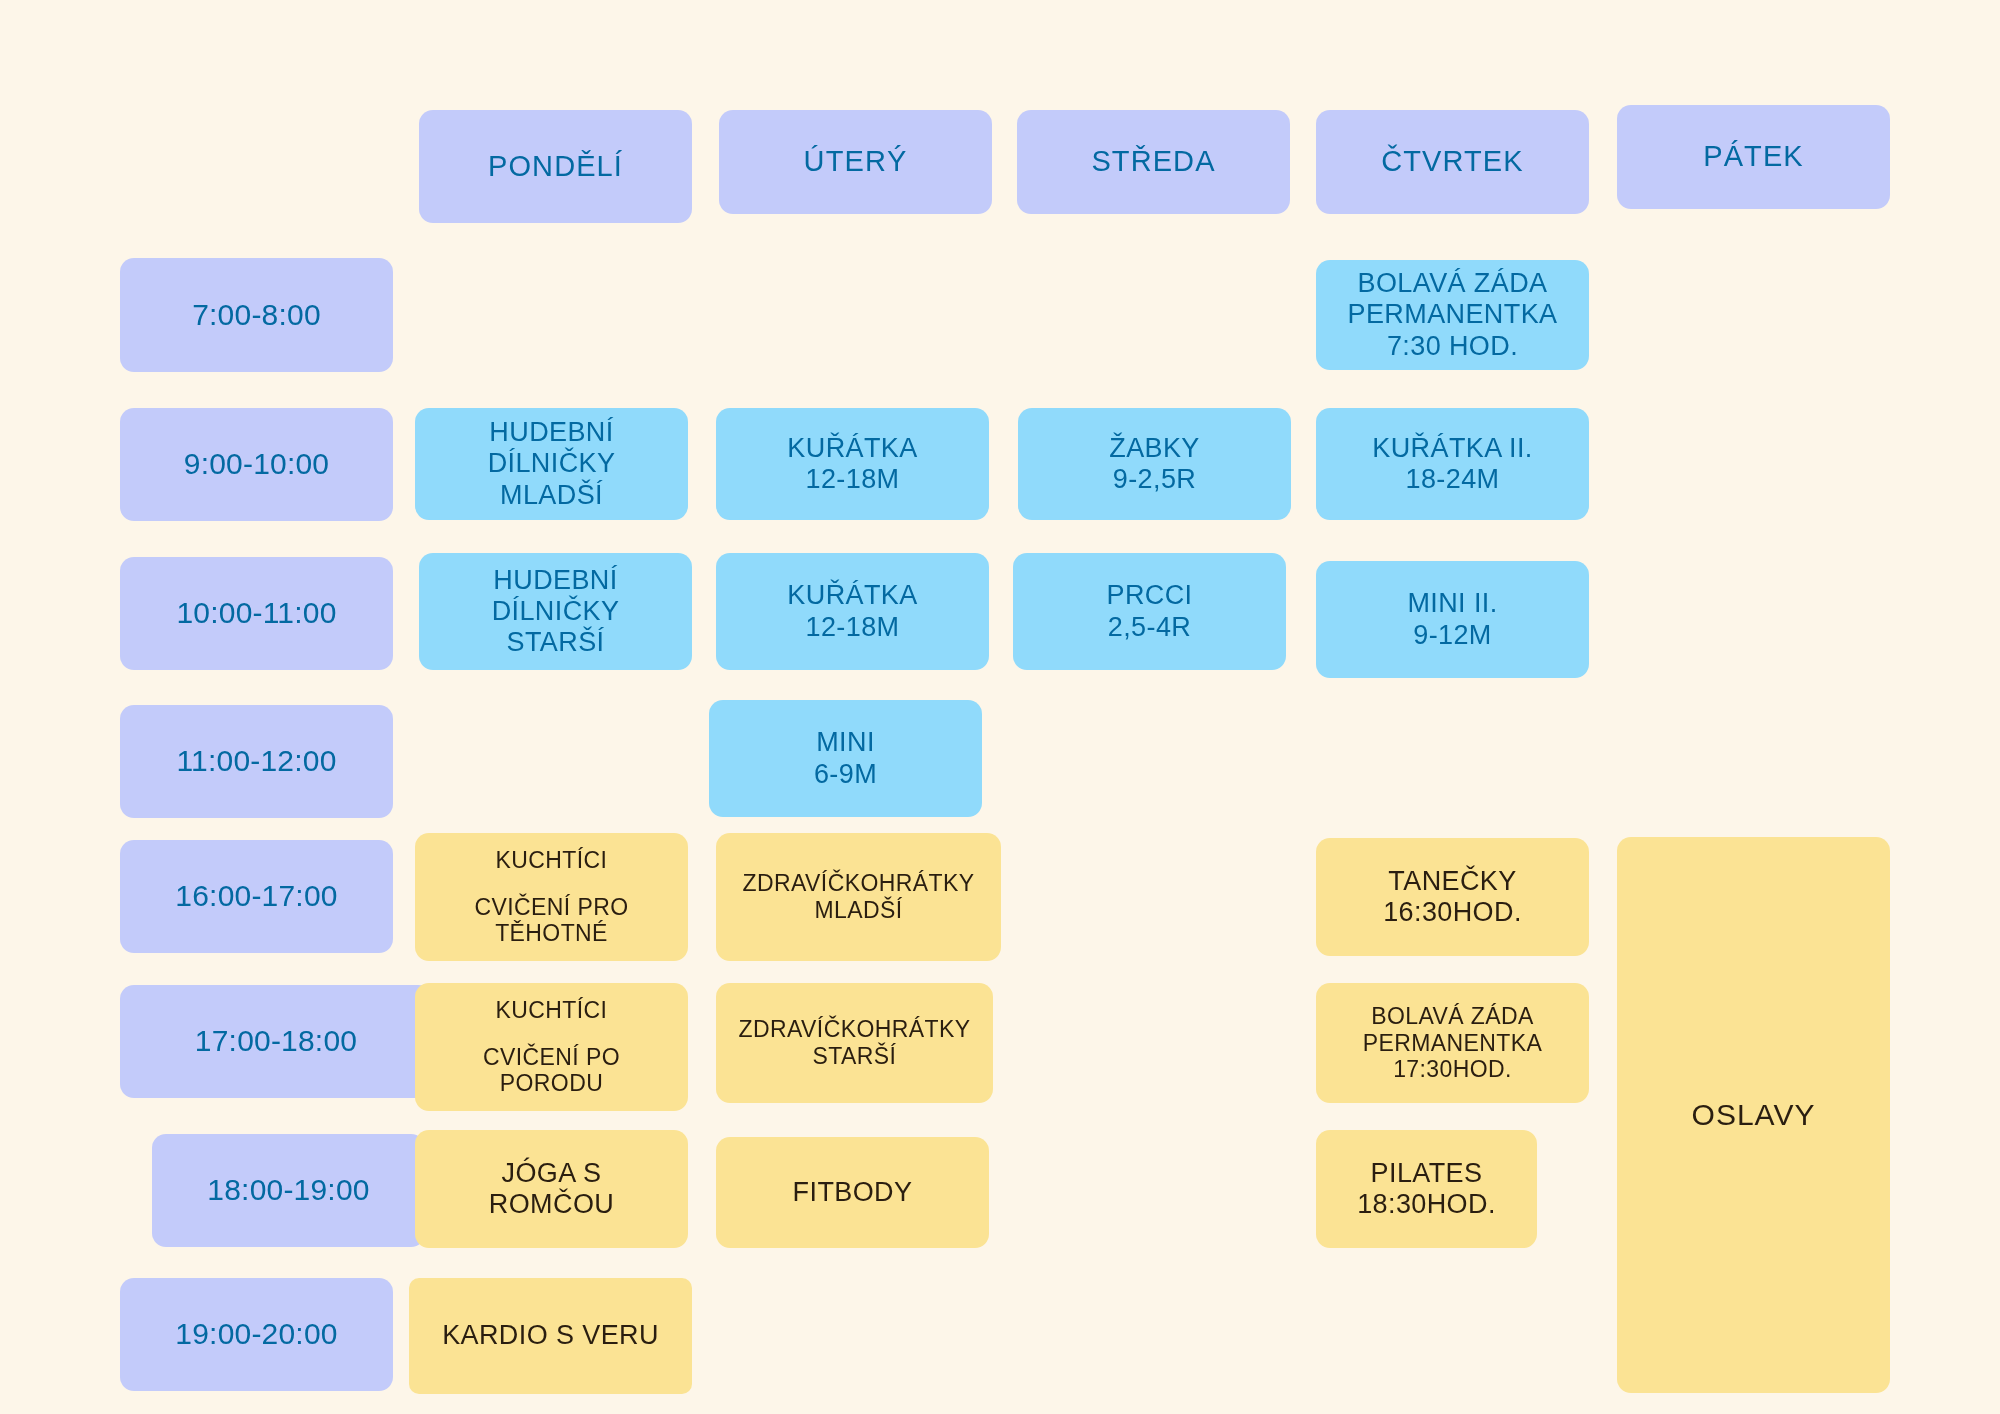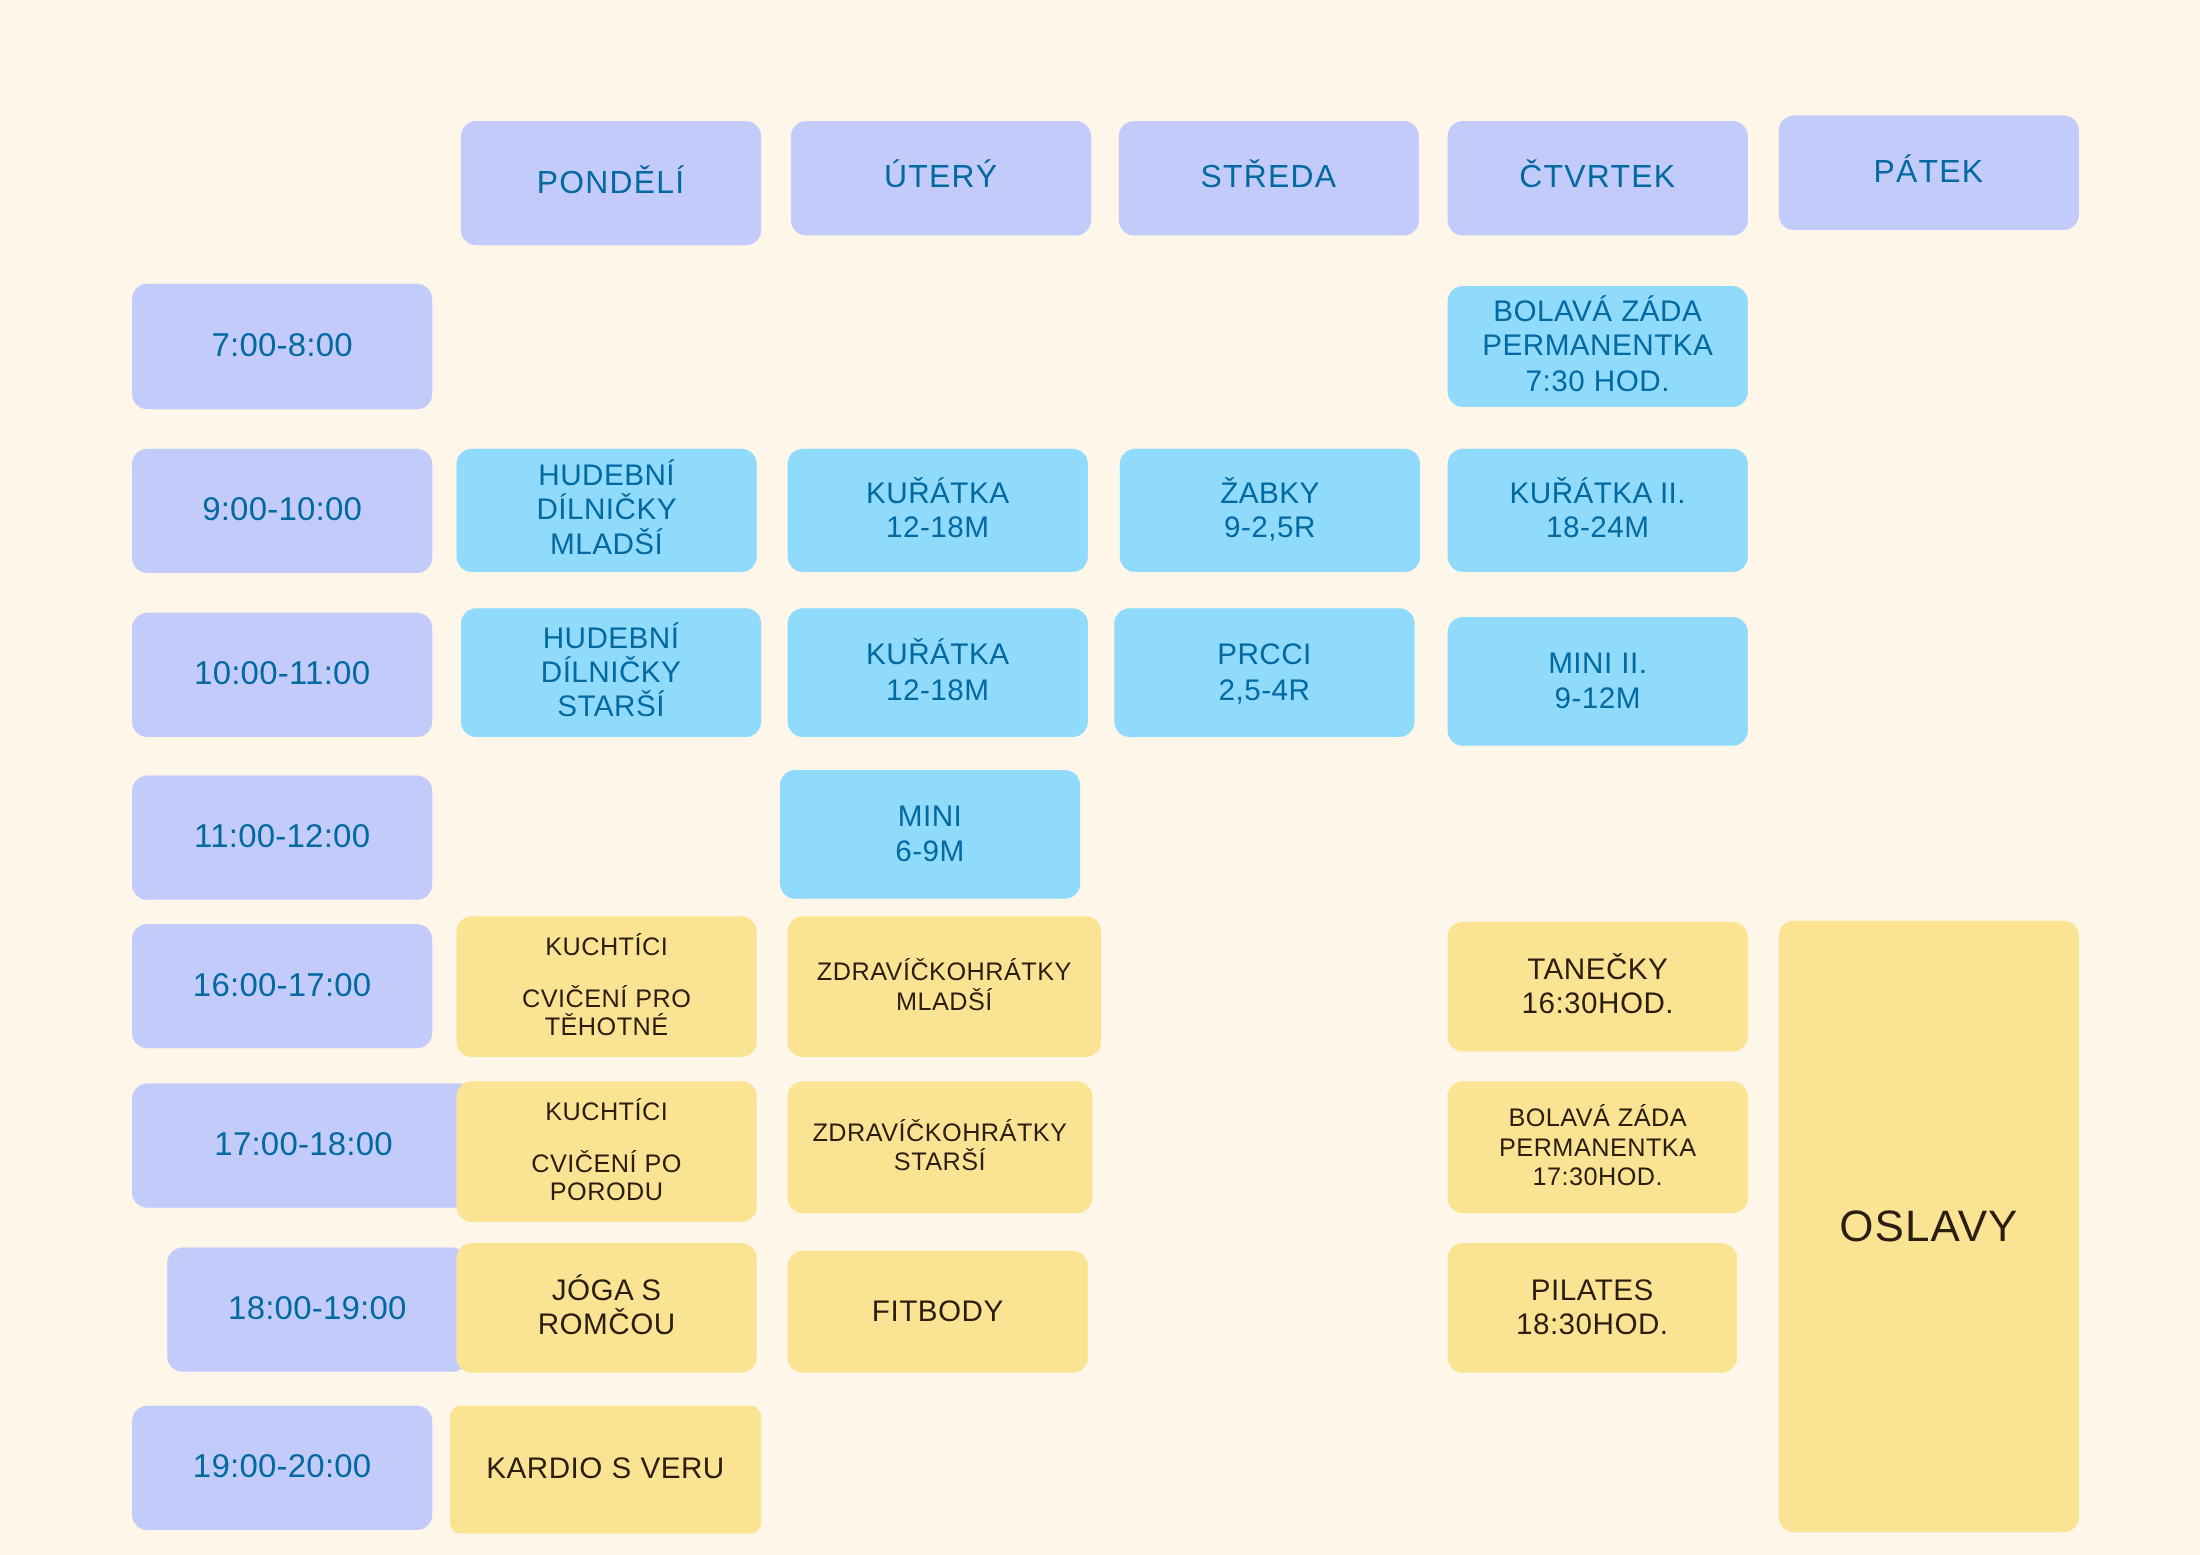--- a/index.html
+++ b/index.html
@@ -32,21 +32,21 @@
     letter-spacing:1.1px;
   }
   .time-cell{
     background:#C3CBFA;
     font-size:30px;
     letter-spacing:.2px;
   }
   .class-blue{background:#90DAFB;font-size:27px;}
   .class-yellow{background:#FBE394;font-size:27px;color:#2A1E10;}
   .class-yellow.small{font-size:23px;}
-  .oslavy{background:#FBE394;font-size:40px;color:#2A1E10;letter-spacing:1px;}
+  .oslavy{background:#FBE394;font-size:30px;color:#2A1E10;letter-spacing:1px;}
   .line{display:block;}
   .gap{height:20px;}
 </style>
 </head>
 <body>
 
 <div id="board">
 
   <div class="cell day-head" style="left:419px;top:110px;width:273px;height:113px;">
     <span class="line">PONDĚLÍ</span>
@@ -167,21 +167,21 @@
     <span class="line">17:30HOD.</span>
   </div>
 
   <div class="cell class-yellow" style="left:415px;top:1130px;width:273px;height:118px;">
     <span class="line">JÓGA S</span>
     <span class="line">ROMČOU</span>
   </div>
   <div class="cell class-yellow" style="left:716px;top:1137px;width:273px;height:111px;">
     <span class="line">FITBODY</span>
   </div>
-  <div class="cell class-yellow" style="left:1316px;top:1130px;width:263px;height:118px;">
+  <div class="cell class-yellow" style="left:1316px;top:1130px;width:221px;height:118px;">
     <span class="line">PILATES</span>
     <span class="line">18:30HOD.</span>
   </div>
 
   <div class="cell class-yellow" style="left:409px;top:1278px;width:283px;height:116px;border-radius:10px;">
     <span class="line">KARDIO S VERU</span>
   </div>
 
   <div class="cell oslavy" style="left:1617px;top:837px;width:273px;height:556px;">
     <span class="line">OSLAVY</span>

